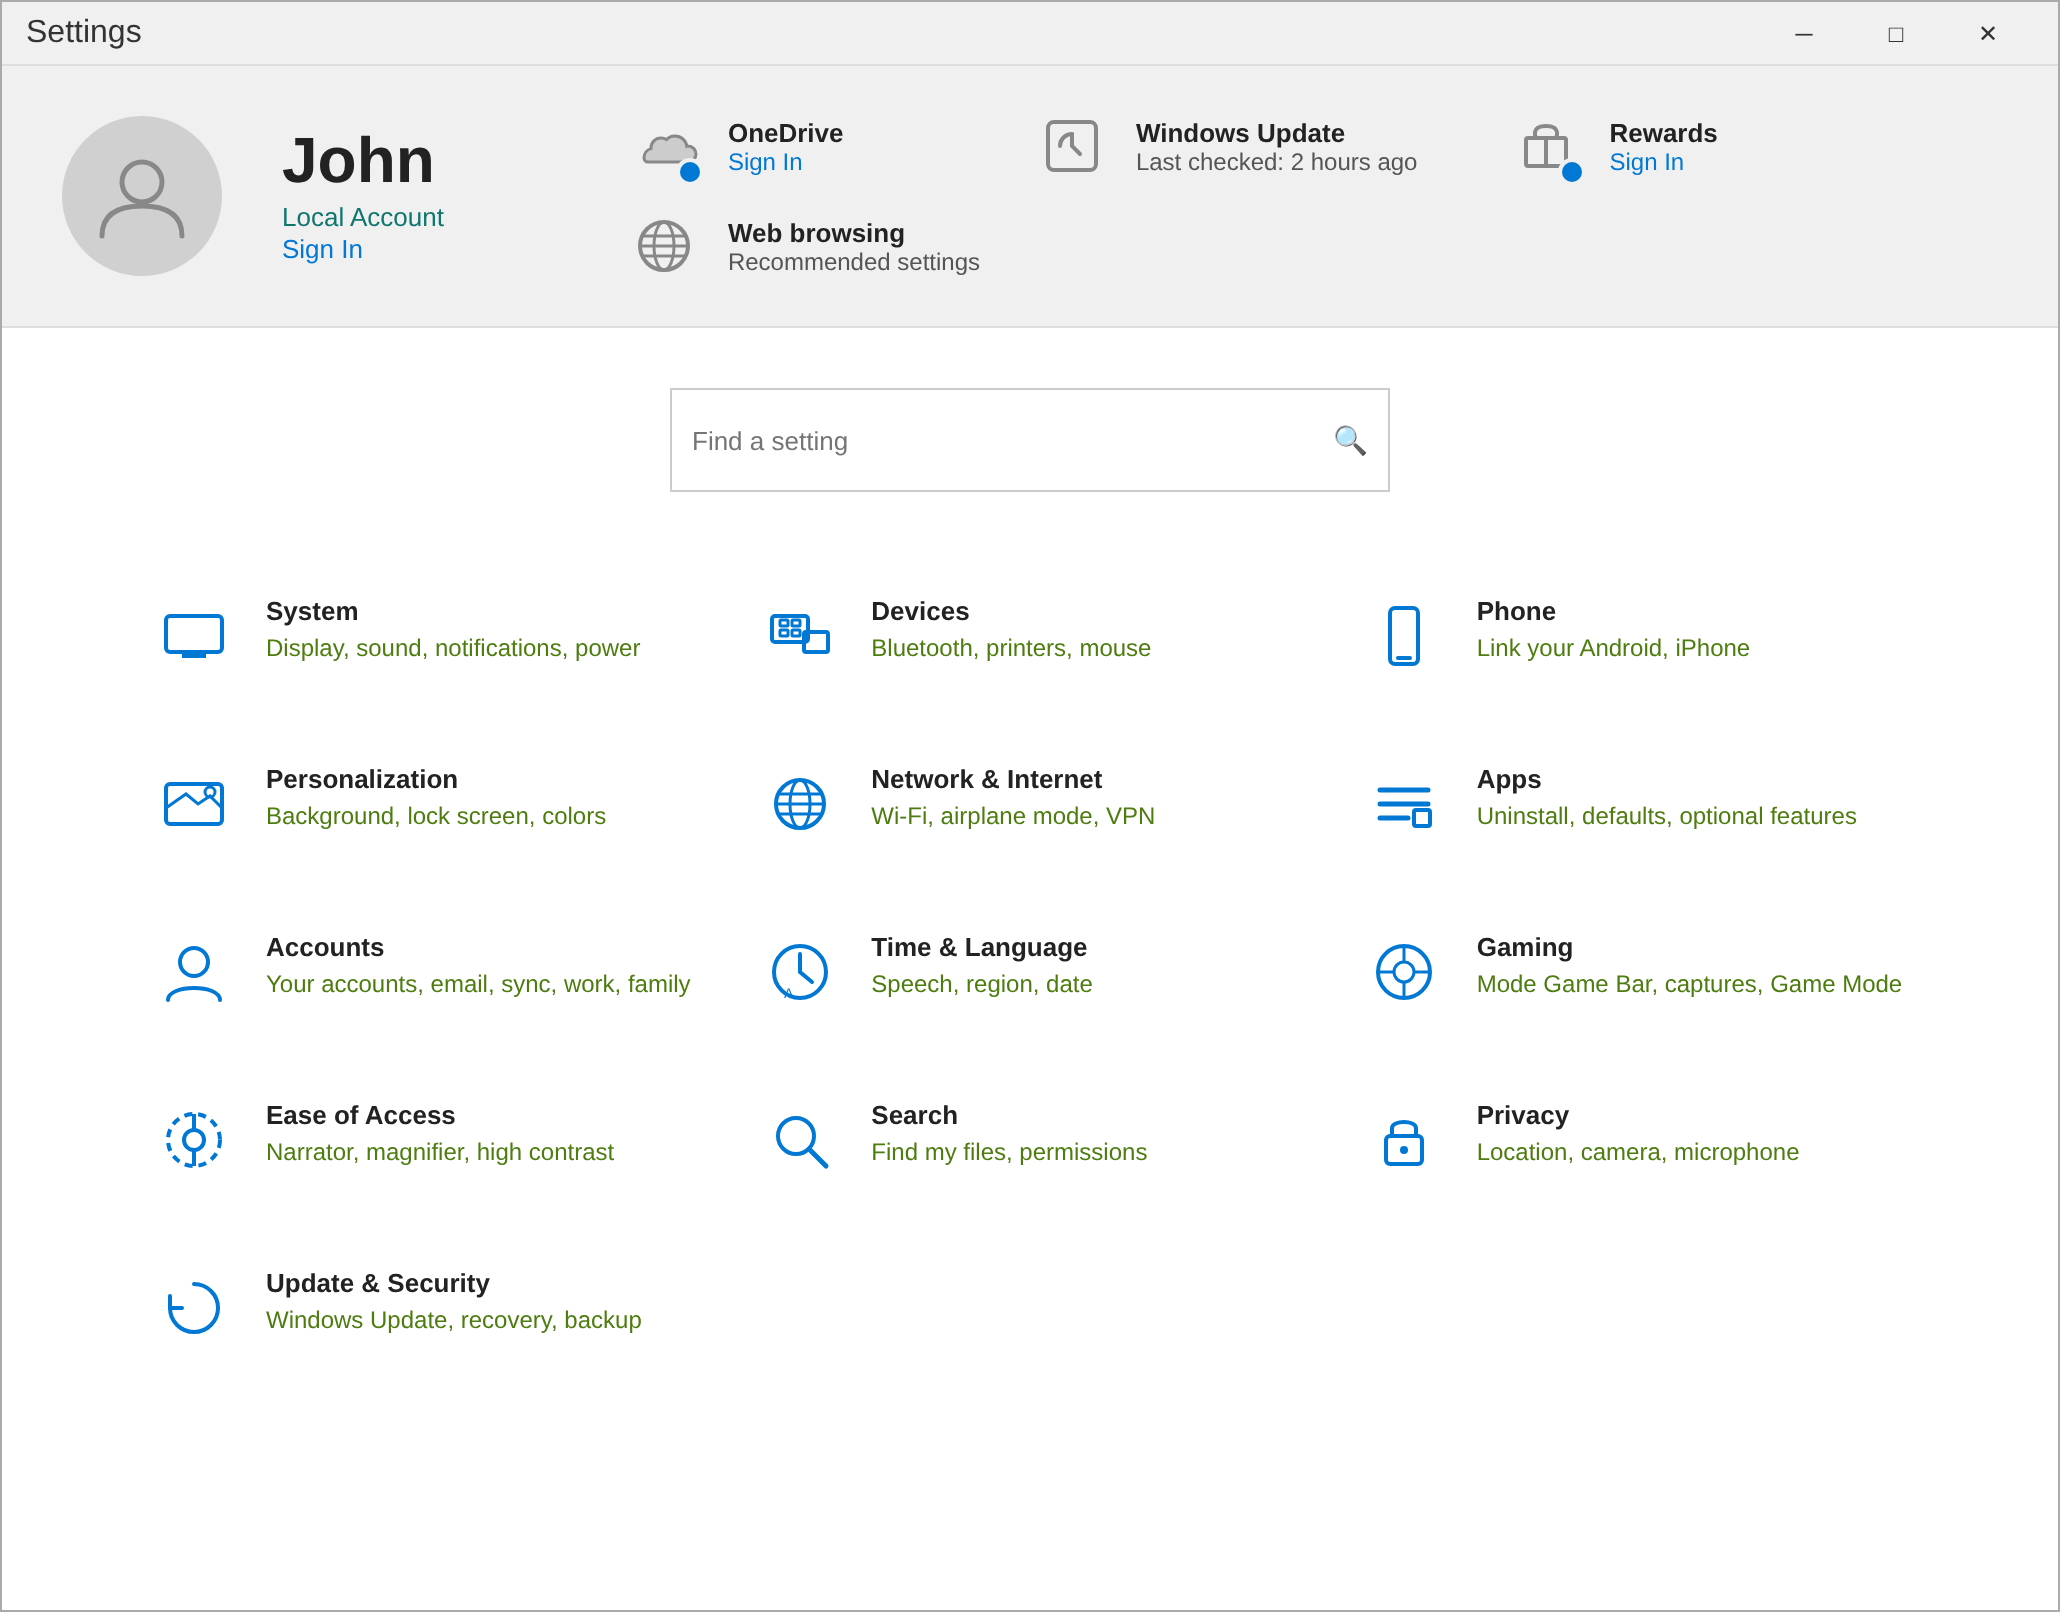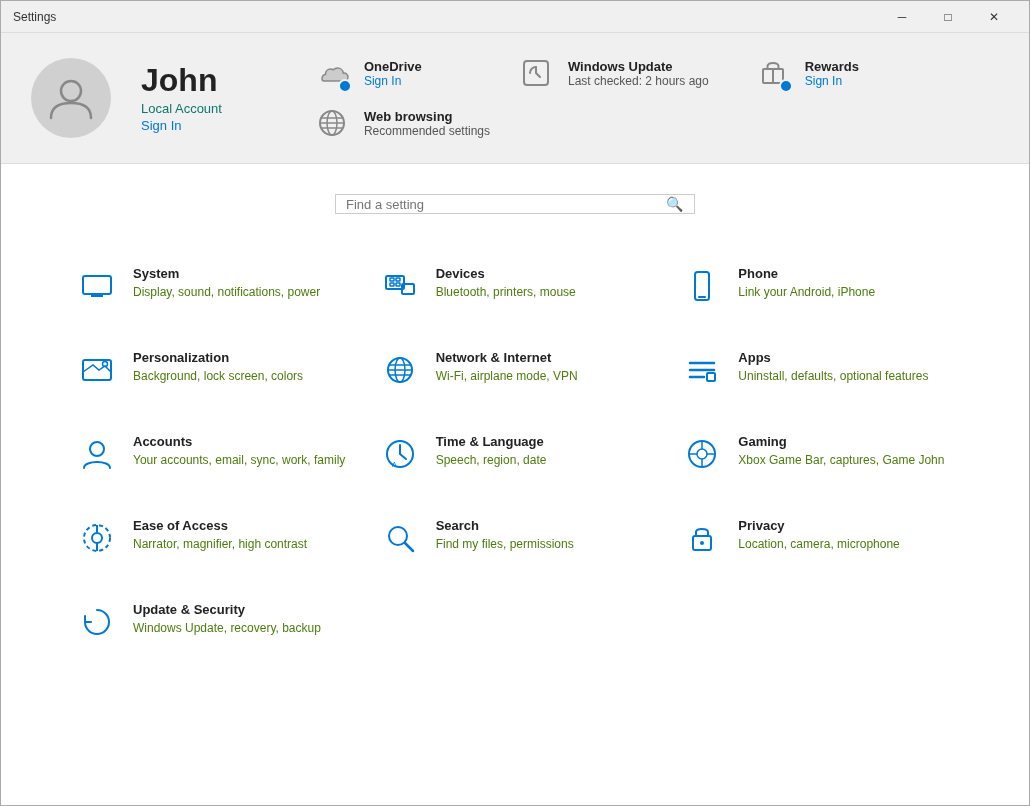--- a/index.html
+++ b/index.html
@@ -16,21 +16,21 @@
     .title-bar {
       display: flex;
       align-items: center;
       justify-content: space-between;
       height: 32px;
       background: #f0f0f0;
       padding: 0 12px;
       border-bottom: 1px solid #ddd;
     }
     .title-bar-title {
-      font-size: 12px;
+      font-size: 16px;
       color: #333;
     }
     .title-bar-controls {
       display: flex;
       gap: 0;
     }
     .title-bar-btn {
       width: 46px;
       height: 32px;
       display: flex;
@@ -116,21 +116,21 @@
       display: flex;
       justify-content: center;
       padding: 30px 20px 20px;
       background: #fff;
     }
     .search-box {
       display: flex;
       align-items: center;
       border: 1px solid #ccc;
       width: 360px;
-      height: 20px;
+      height: 52px;
       background: #fff;
       padding: 0 10px;
     }
     .search-box input {
       border: none;
       outline: none;
       flex: 1;
       font-size: 13px;
       color: #666;
       background: transparent;
@@ -383,21 +383,21 @@
           <circle cx="18" cy="18" r="13" stroke="#0078d4" stroke-width="2" fill="none"></circle>
           <circle cx="18" cy="18" r="5" stroke="#0078d4" stroke-width="1.5" fill="none"></circle>
           <line x1="18" y1="5" x2="18" y2="13" stroke="#0078d4" stroke-width="1.5"></line>
           <line x1="18" y1="23" x2="18" y2="31" stroke="#0078d4" stroke-width="1.5"></line>
           <line x1="5" y1="18" x2="13" y2="18" stroke="#0078d4" stroke-width="1.5"></line>
           <line x1="23" y1="18" x2="31" y2="18" stroke="#0078d4" stroke-width="1.5"></line>
         </svg>
       </div>
       <div class="settings-item-text">
         <div class="item-title">Gaming</div>
-        <div class="item-sub">Xbox Game Bar, captures, Game John</div>
+        <div class="item-sub">Mode Game Bar, captures, Game Mode</div>
       </div>
     </div>
     <div class="settings-item">
       <div class="settings-item-icon">
         <svg viewBox="0 0 36 36" fill="none" xmlns="http://www.w3.org/2000/svg">
           <circle cx="18" cy="18" r="13" stroke="#0078d4" stroke-width="2" fill="none" stroke-dasharray="4 3"></circle>
           <circle cx="18" cy="18" r="5" stroke="#0078d4" stroke-width="2" fill="none"></circle>
           <line x1="18" y1="5" x2="18" y2="13" stroke="#0078d4" stroke-width="2"></line>
           <line x1="18" y1="23" x2="18" y2="31" stroke="#0078d4" stroke-width="2"></line>
         </svg>

